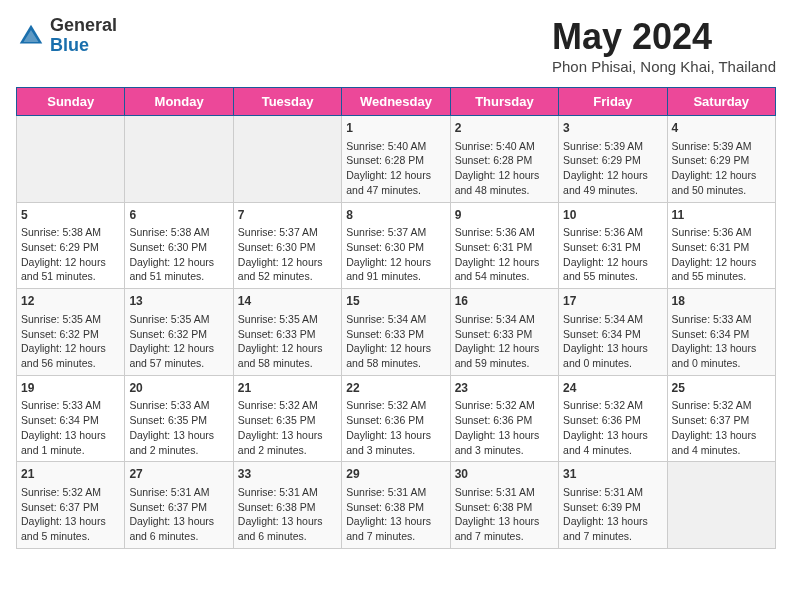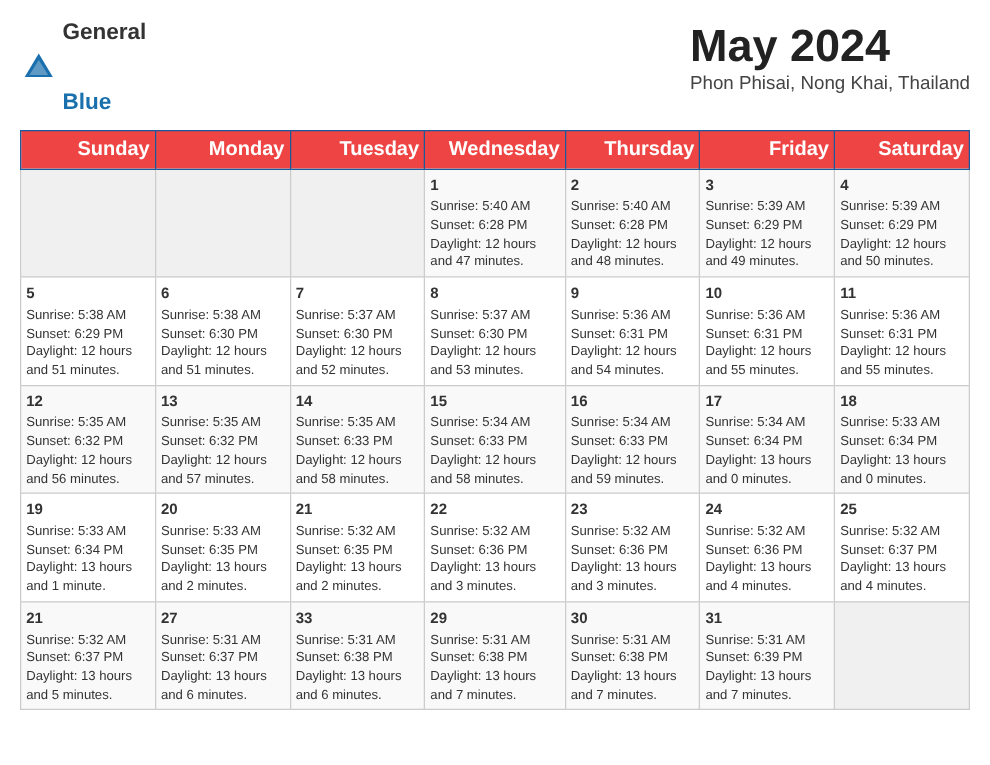--- a/index.html
+++ b/index.html
@@ -29,21 +29,20 @@
     }
     .logo-general {
       font-size: 18px;
       font-weight: bold;
       color: #333;
     }
     .logo-blue {
       font-size: 18px;
       font-weight: bold;
       color: #1a6fad;
-      margin-top: 36px;
     }
     .logo-icon {
       width: 30px;
       height: 30px;
     }
     .title-block {
       text-align: left;
     }
     .main-title {
       font-size: 36px;
@@ -53,25 +52,25 @@
     .subtitle {
       font-size: 15px;
       color: #444;
     }
     table {
       width: 100%;
       border-collapse: collapse;
       font-size: 11px;
     }
     thead th {
-      background-color: #ef4444;
+      background-color: #ec4899;
       color: #fff;
       padding: 6px 4px;
-      text-align: right;
-      font-size: 16px;
+      text-align: center;
+      font-size: 13px;
       font-weight: bold;
       border: 1px solid #1a5a9a;
     }
     tbody td {
       border: 1px solid #ccc;
       padding: 4px;
       vertical-align: top;
       height: 80px;
       background: #fff;
       color: #333;
@@ -177,21 +176,21 @@
           <div>Sunrise: 5:37 AM</div>
           <div>Sunset: 6:30 PM</div>
           <div>Daylight: 12 hours</div>
           <div>and 52 minutes.</div>
         </td>
         <td>
           <span class="day-num">8</span>
           <div>Sunrise: 5:37 AM</div>
           <div>Sunset: 6:30 PM</div>
           <div>Daylight: 12 hours</div>
-          <div>and 53 minutes.</div>
+          <div>and 91 minutes.</div>
         </td>
         <td>
           <span class="day-num">9</span>
           <div>Sunrise: 5:36 AM</div>
           <div>Sunset: 6:31 PM</div>
           <div>Daylight: 12 hours</div>
           <div>and 54 minutes.</div>
         </td>
         <td>
           <span class="day-num">10</span>

